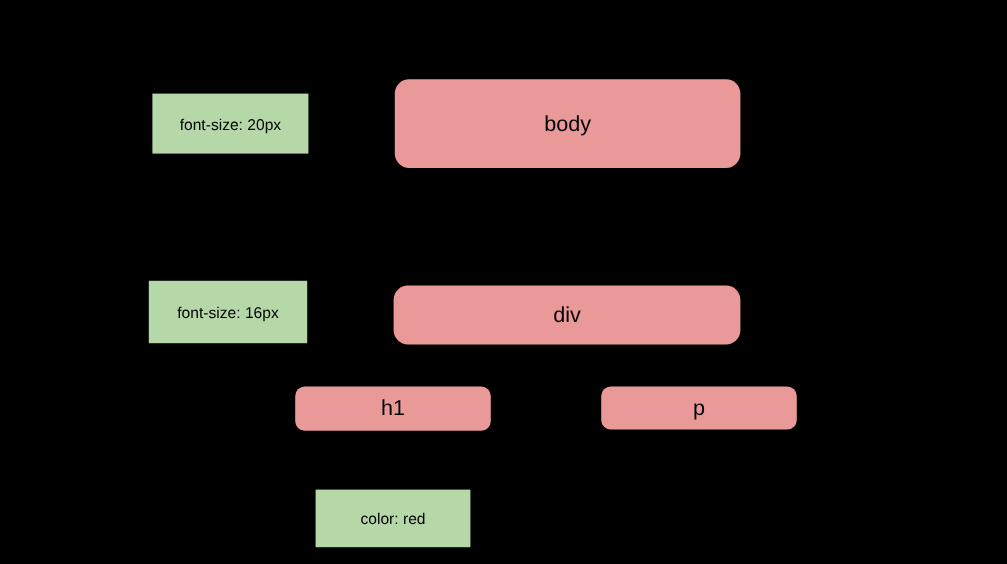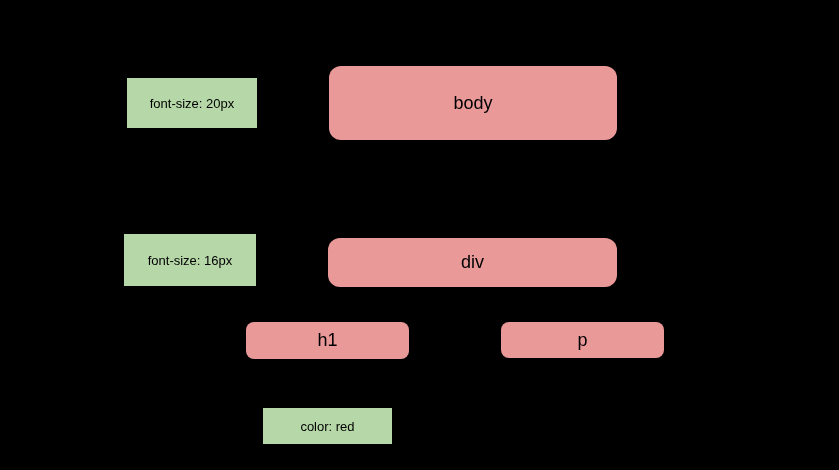--- a/index.html
+++ b/index.html
@@ -37,21 +37,21 @@
   .style-node {
     background: #b6d7a8;
     font-size: 13px;
   }
   .node-body { left: 329px; top: 66px;  width: 288px; height: 74px; border-radius: 12px; text-align: right; }
   .node-div  { left: 328px; top: 194px; width: 289px; height: 49px; border-radius: 12px; margin-top: 44px; }
   .node-h1   { left: 246px; top: 322px; width: 163px; height: 37px; border-radius: 8px; text-align: center; }
   .node-p    { left: 501px; top: 322px; width: 163px; height: 36px; border-radius: 8px; }
   .style-body { left: 127px; top: 78px;  width: 130px; height: 50px; }
   .style-div  { left: 124px; top: 193px; width: 132px; height: 52px; margin-top: 41px; }
-  .style-h1   { left: 263px; top: 408px; width: 129px; height: 36px; }
+  .style-h1   { left: 263px; top: 408px; width: 129px; height: 48px; }
   .style-p    { left: 518px; top: 409px; width: 129px; height: 51px; }
 </style>
 </head>
 <body>
 
 <div class="canvas">
 
   <svg class="connectors" viewBox="0 0 839 470" xmlns="http://www.w3.org/2000/svg">
     <line x1="473" y1="140" x2="473" y2="194" stroke="#000000" stroke-width="2"></line>
     <line x1="473" y1="243" x2="328" y2="322" stroke="#000000" stroke-width="2"></line>

